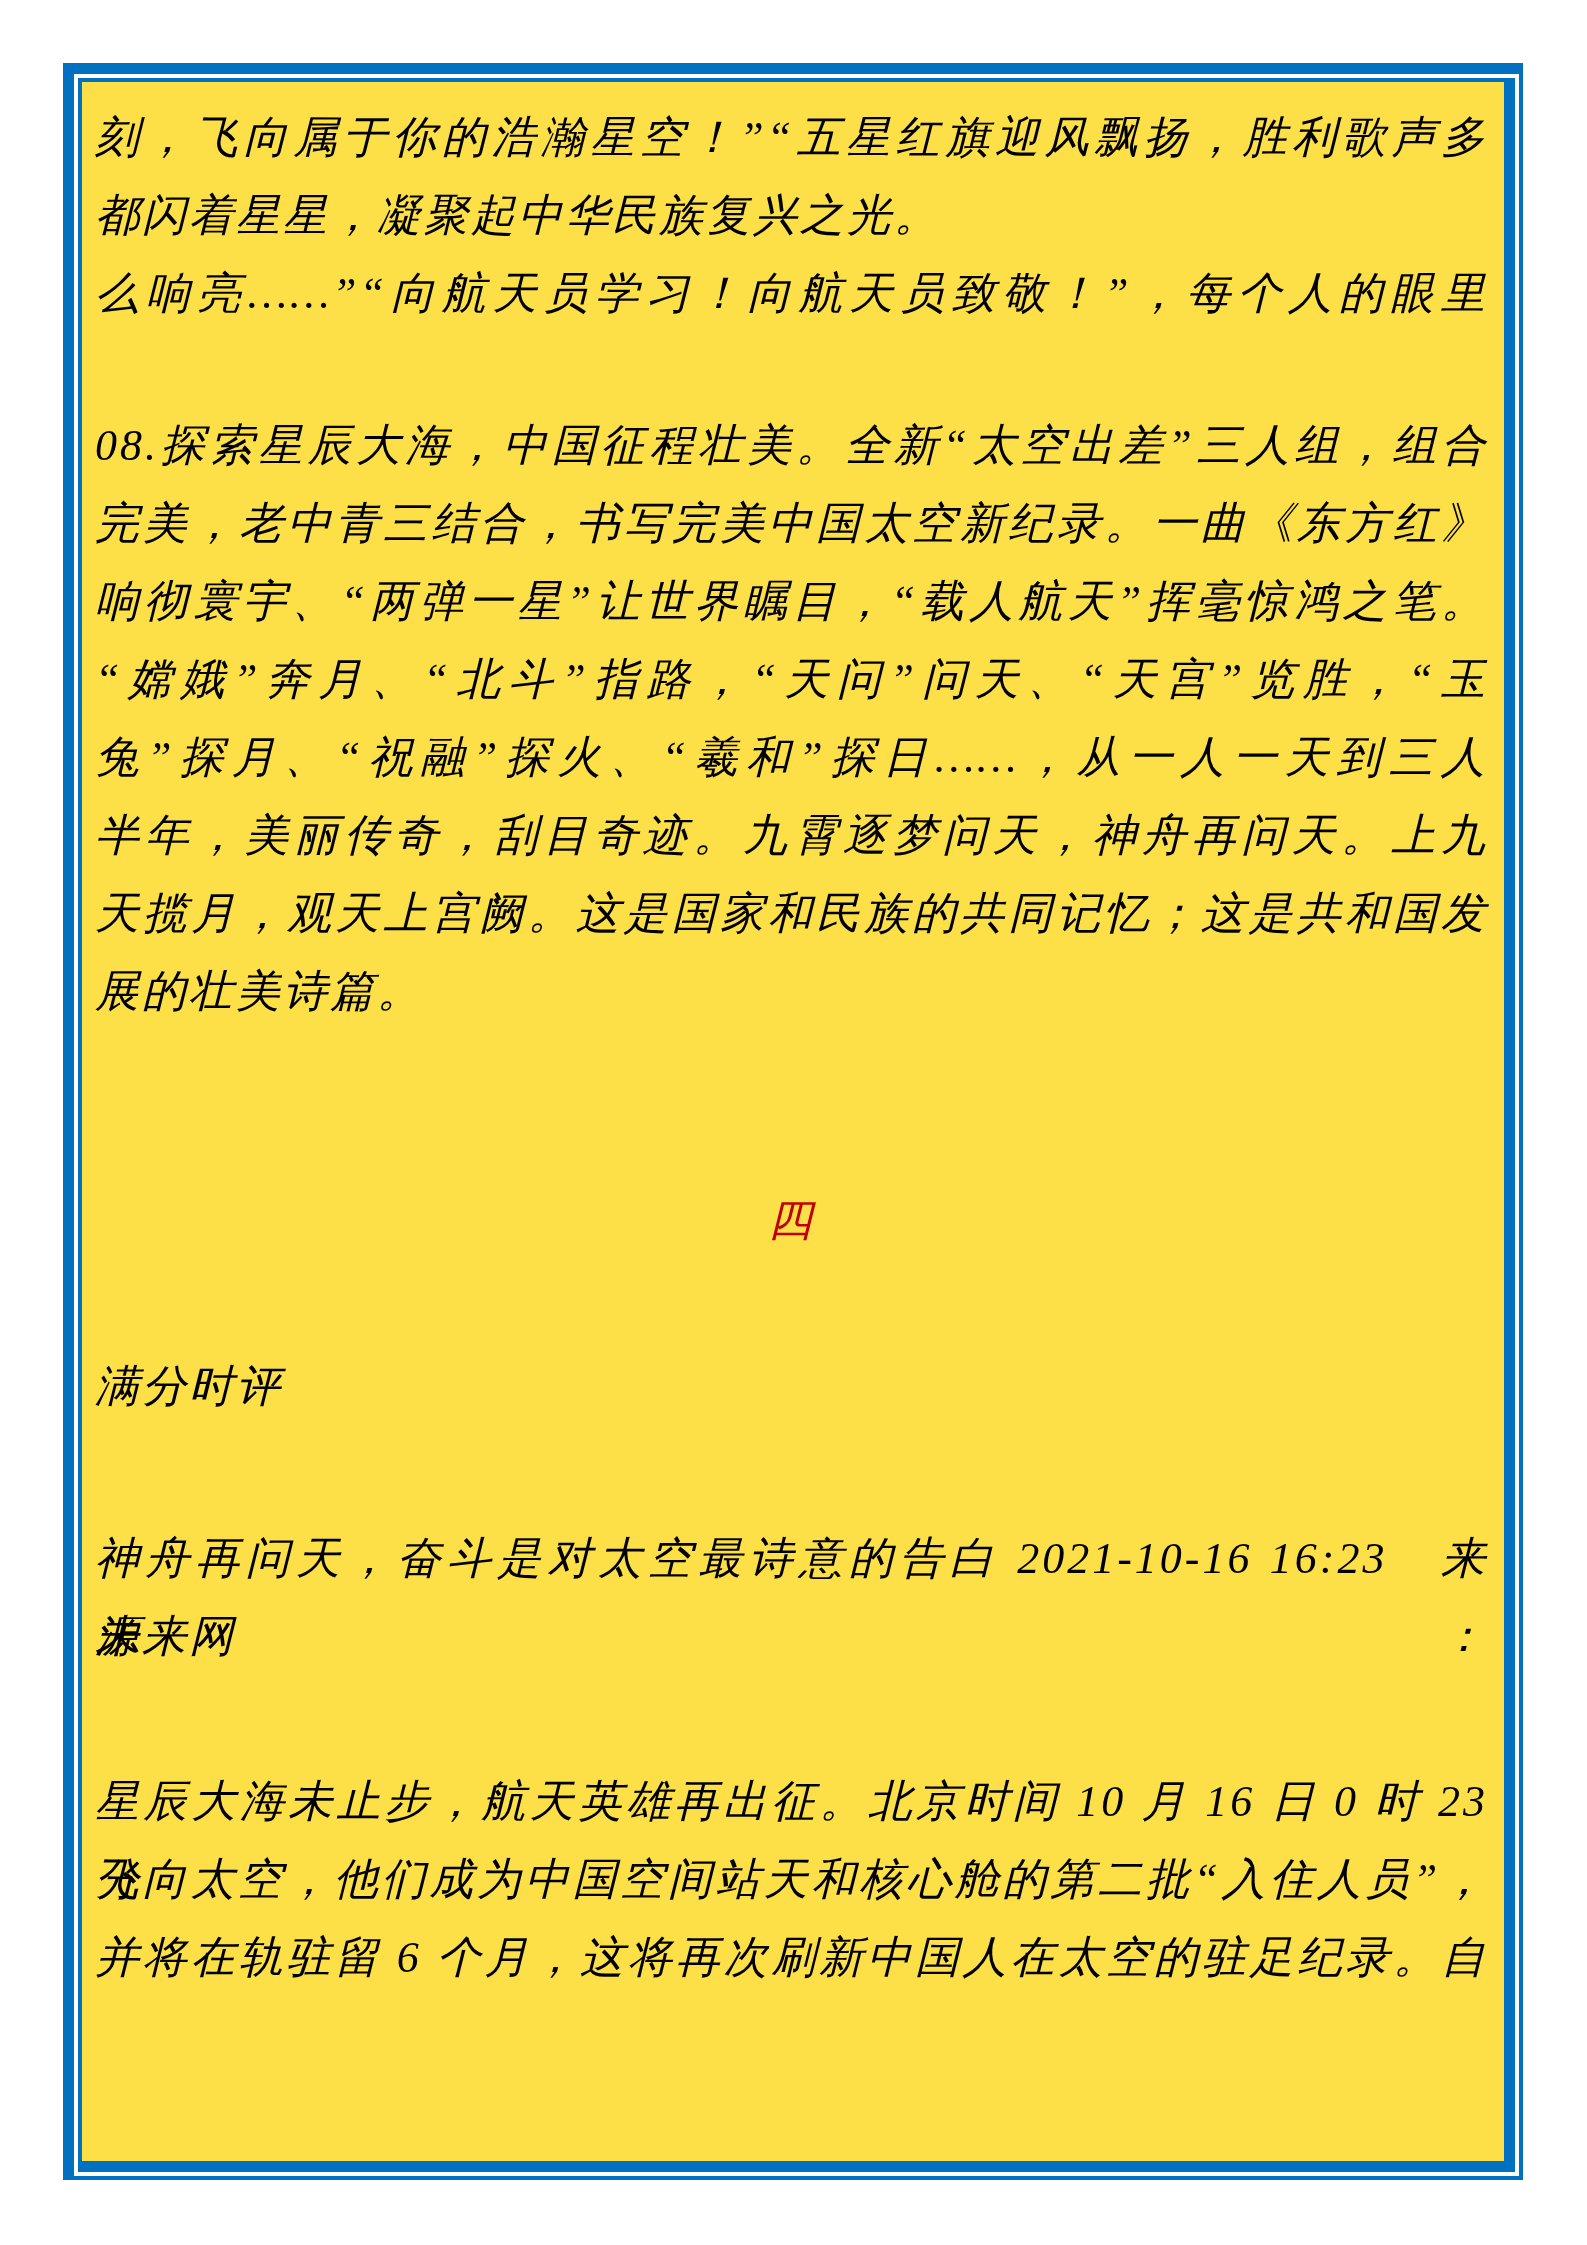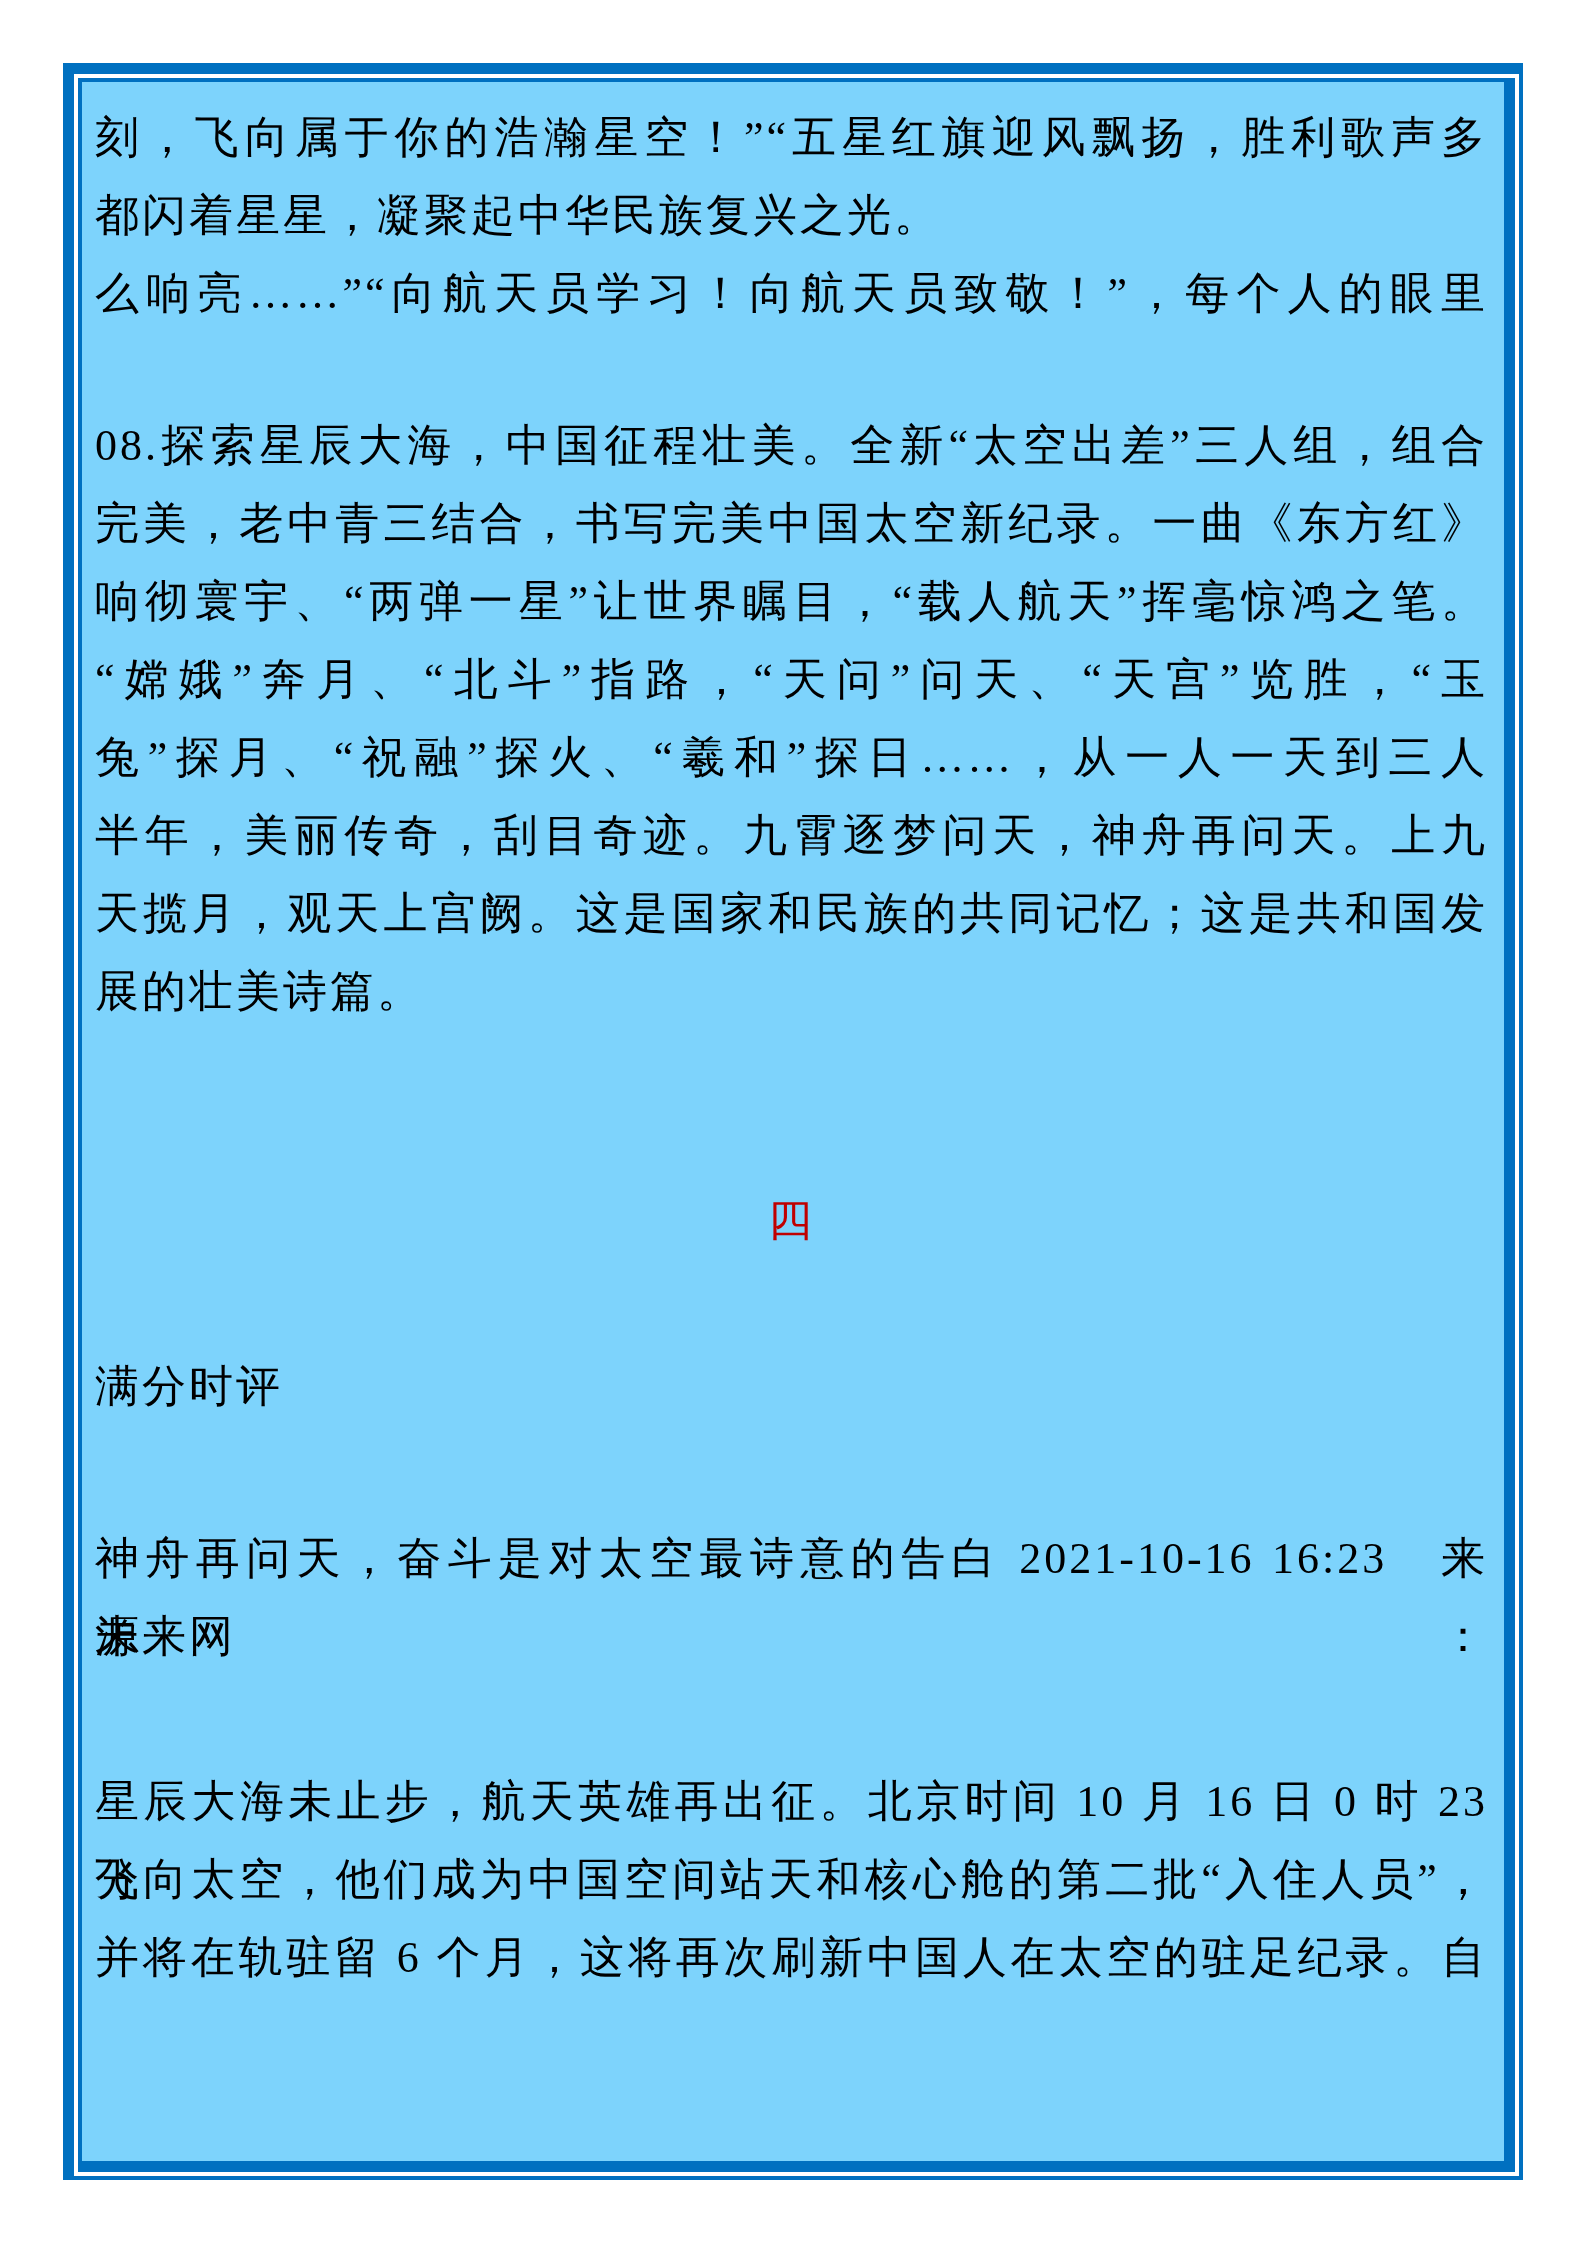--- a/index.html
+++ b/index.html
@@ -34,21 +34,22 @@
     box-sizing: border-box;
     background: #ffffff;
   }
   .frame-inner {
     border-style: solid;
     border-color: #0070C0;
     border-width: 4px 11px 11px 4px; 
     box-sizing: border-box;
     width: 100%;
     height: 100%;
-    background: #7dd3fc;
+    background: #fde047;
+    font-style: italic;
   }
   .content {
     box-sizing: border-box;
     width: 100%;
     height: 100%;
     padding: 0 16px 0 13px;
     display: flex;
     flex-direction: column;
     align-items: stretch;
     overflow: hidden;

